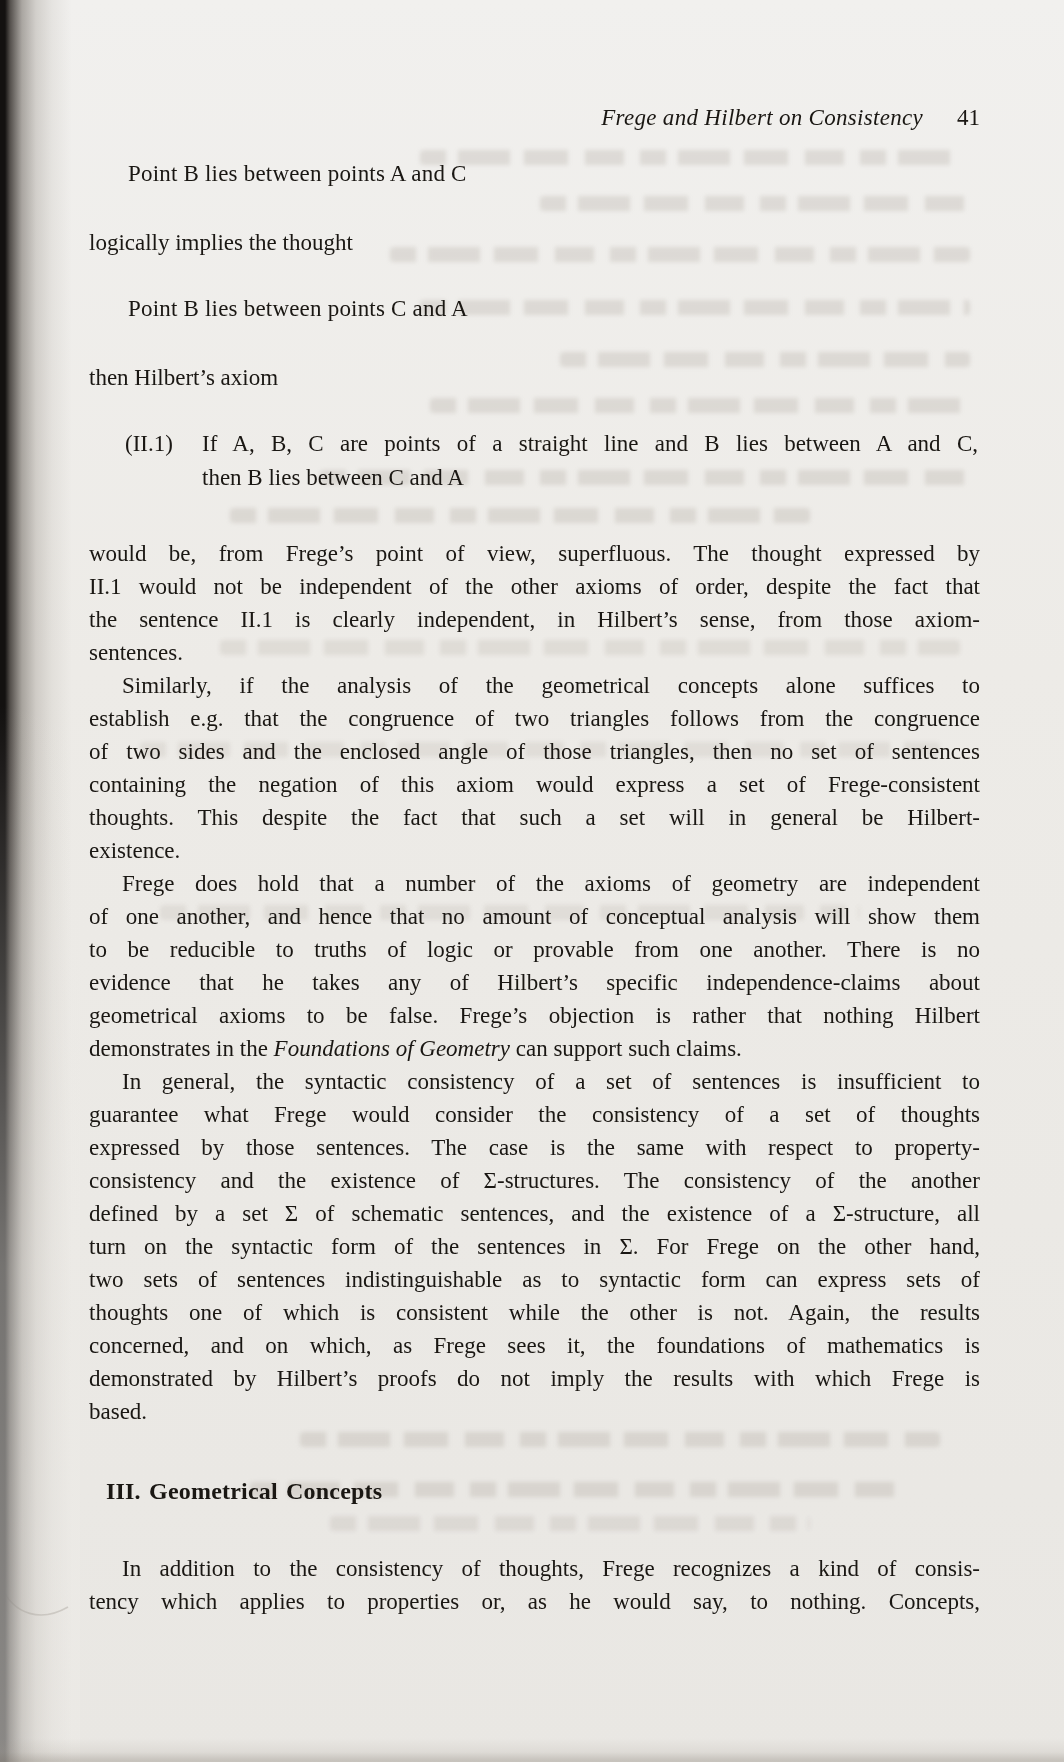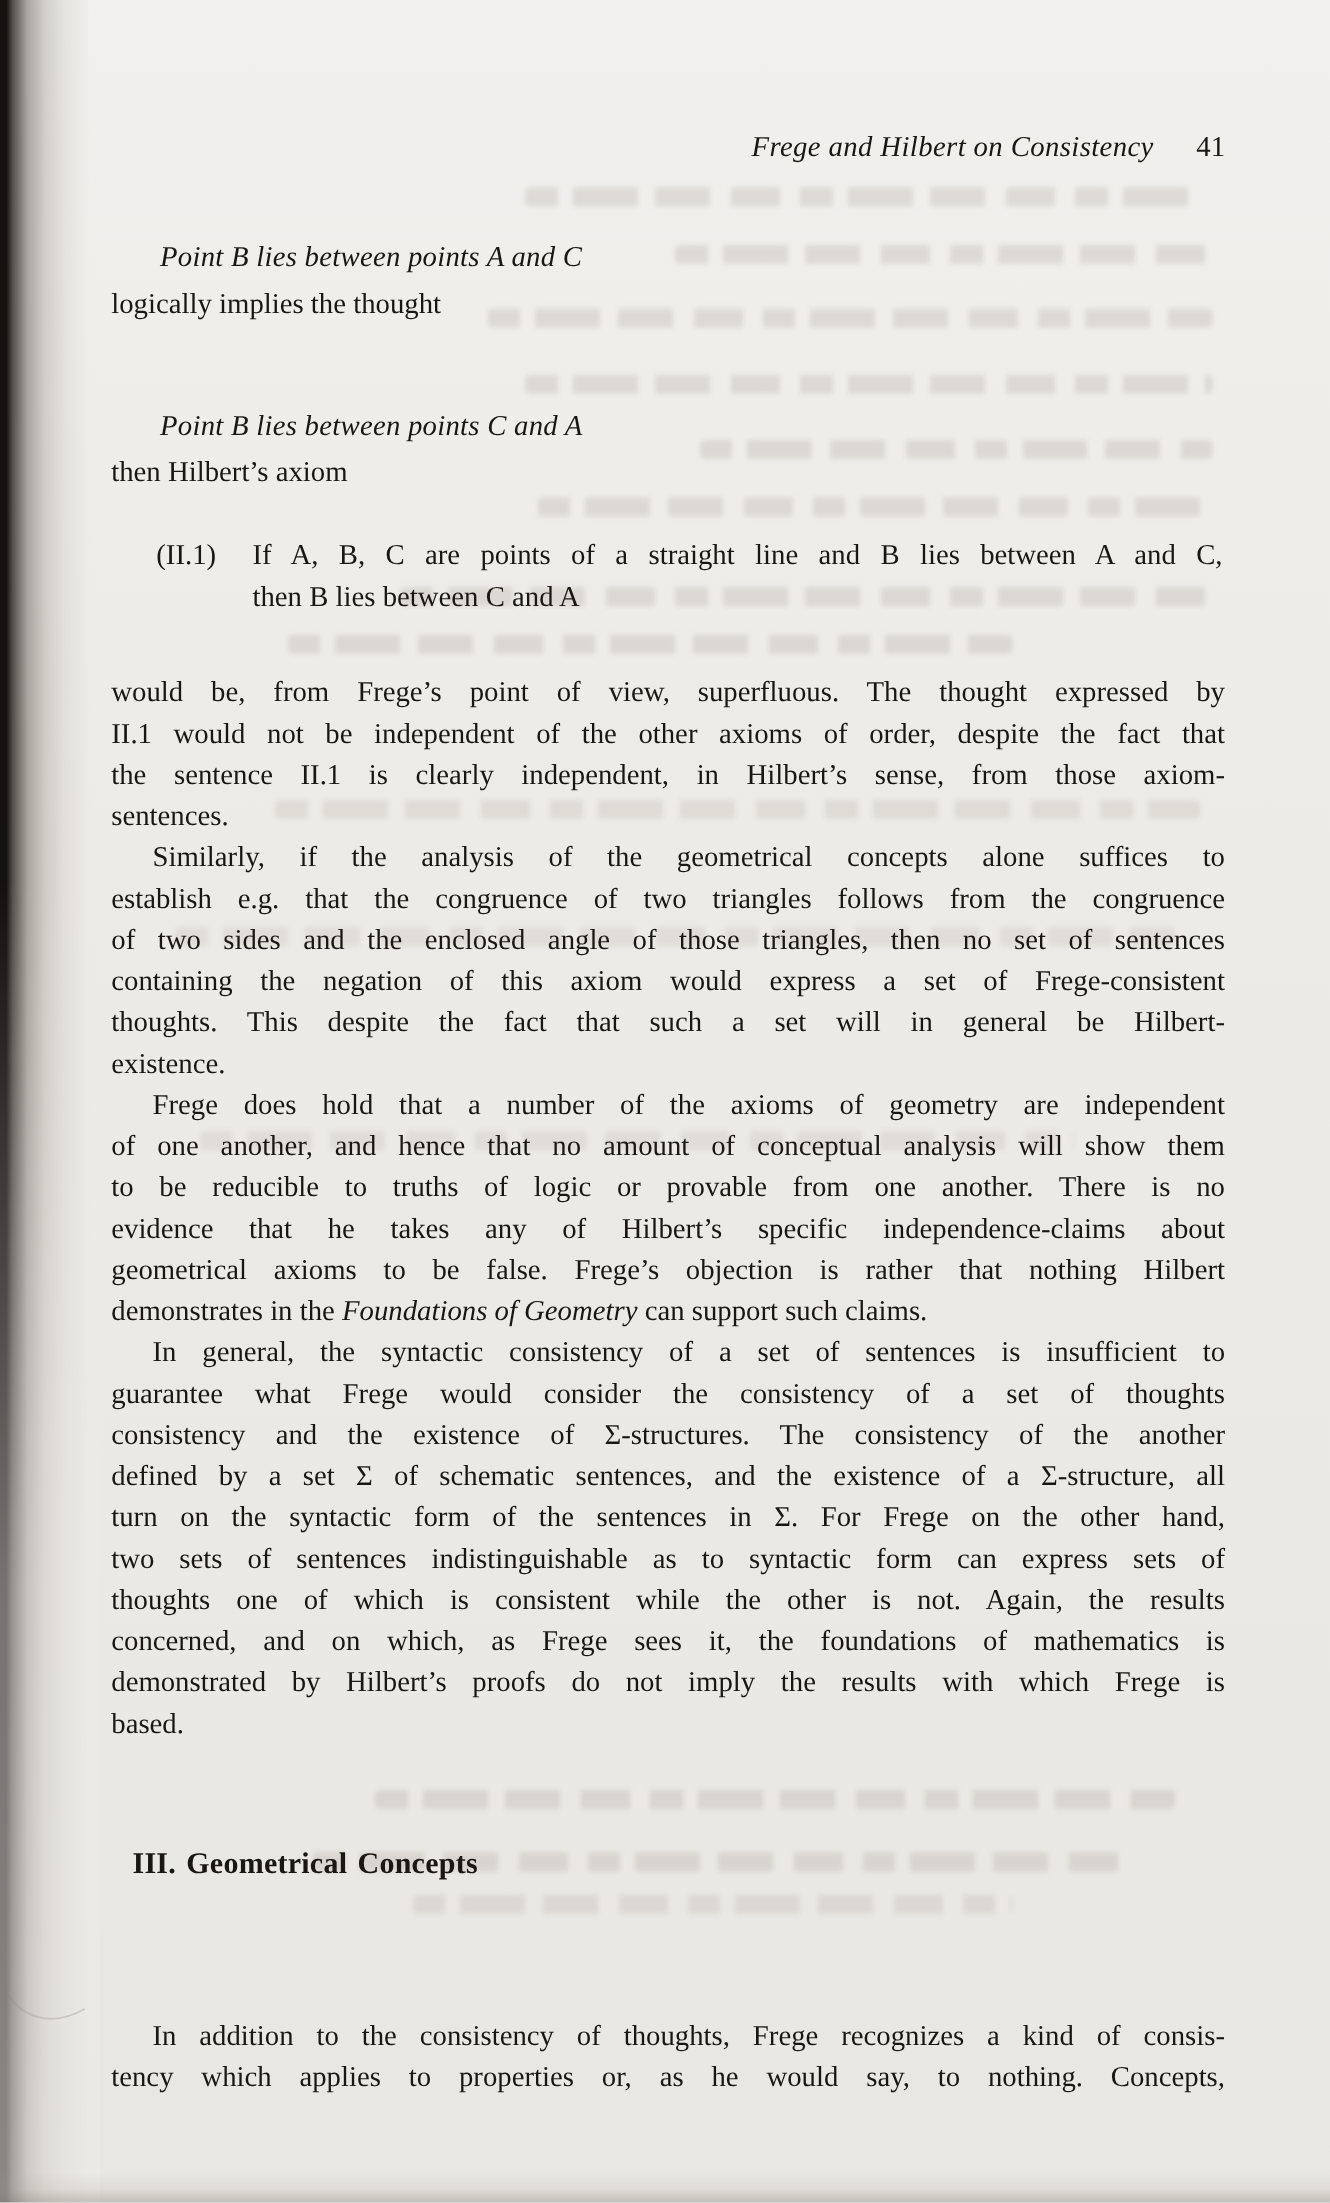--- a/index.html
+++ b/index.html
@@ -52,21 +52,21 @@
       currentColor 38px 90px, transparent 90px 104px,
       currentColor 104px 148px, transparent 148px 165px,
       currentColor 165px 204px, transparent 204px 220px);
     filter:blur(2.3px);border-radius:4px;
   }
   
   .col{position:absolute;left:89px;width:891px;}
   .running-head{top:104px;text-align:right;font-size:23px;line-height:28px;}
   .rh-title{font-style:italic;letter-spacing:.3px;}
   .rh-page{margin-left:34px;font-style:normal;}
-  .q{font-style:italic;font-size:23px;line-height:28px;padding-left:39px;letter-spacing:.2px;margin-top:32px;}
+  .q{font-size:23px;line-height:28px;padding-left:39px;letter-spacing:.2px;}
   .q1{top:160px;}
   .q2{top:295px;}
   .plain{font-size:23px;line-height:28px;}
   .leadin{top:229px;}
   .axiom-intro{top:364px;}
   .axiom{top:427px;display:flex;}
   .axiom-label{flex:0 0 59px;margin-left:36px;margin-right:18px;font-size:23px;line-height:34px;white-space:nowrap;}
   .axiom-text{width:776px;font-size:23px;line-height:34px;}
   .bodytext{top:537px;}
   .para{margin:0;}
@@ -74,21 +74,21 @@
     font-size:23px;line-height:33px;white-space:nowrap;
     text-align:justify;text-align-last:justify;
   }
   .axiom-text .line{line-height:34px;}
   .line.last{text-align-last:left;}
   .indent .line:first-child{text-indent:33px;}
   .sec-heading{
     top:1459px;margin:17px;font-size:24px;line-height:30px;font-weight:bold;
     word-spacing:2px;letter-spacing:.2px;
   }
-  .lastpara{top:1612px;}
+  .lastpara{top:1552px;}
   .curl{position:absolute;left:0;top:1580px;pointer-events:none;}
 </style>
 </head>
 <body>
 
 <div class="page">
 
   <div class="ghost" style="top:150px;left:420px;width:540px;"></div>
   <div class="ghost" style="top:196px;left:540px;width:430px;"></div>
   <div class="ghost" style="top:247px;left:390px;width:580px;"></div>
@@ -140,20 +140,21 @@
         <div class="line"><span>Frege does hold that a number of the axioms of geometry are independent</span></div>
         <div class="line"><span>of one another, and hence that no amount of conceptual analysis will show them</span></div>
         <div class="line"><span>to be reducible to truths of logic or provable from one another. There is no</span></div>
         <div class="line"><span>evidence that he takes any of Hilbert’s specific independence-claims about</span></div>
         <div class="line"><span>geometrical axioms to be false. Frege’s objection is rather that nothing Hilbert</span></div>
         <div class="line last"><span>demonstrates in the </span><i>Foundations of Geometry</i><span> can support such claims.</span></div>
       </div>
     <div class="para indent">
         <div class="line"><span>In general, the syntactic consistency of a set of sentences is insufficient to</span></div>
         <div class="line"><span>guarantee what Frege would consider the consistency of a set of thoughts</span></div>
+        <div class="line"><span>expressed by those sentences. The case is the same with respect to property-</span></div>
         <div class="line"><span>consistency and the existence of Σ-structures. The consistency of the another</span></div>
         <div class="line"><span>defined by a set Σ of schematic sentences, and the existence of a Σ-structure, all</span></div>
         <div class="line"><span>turn on the syntactic form of the sentences in Σ. For Frege on the other hand,</span></div>
         <div class="line"><span>two sets of sentences indistinguishable as to syntactic form can express sets of</span></div>
         <div class="line"><span>thoughts one of which is consistent while the other is not. Again, the results</span></div>
         <div class="line"><span>concerned, and on which, as Frege sees it, the foundations of mathematics is</span></div>
         <div class="line"><span>demonstrated by Hilbert’s proofs do not imply the results with which Frege is</span></div>
         <div class="line last"><span>based.</span></div>
       </div>
   </div>

